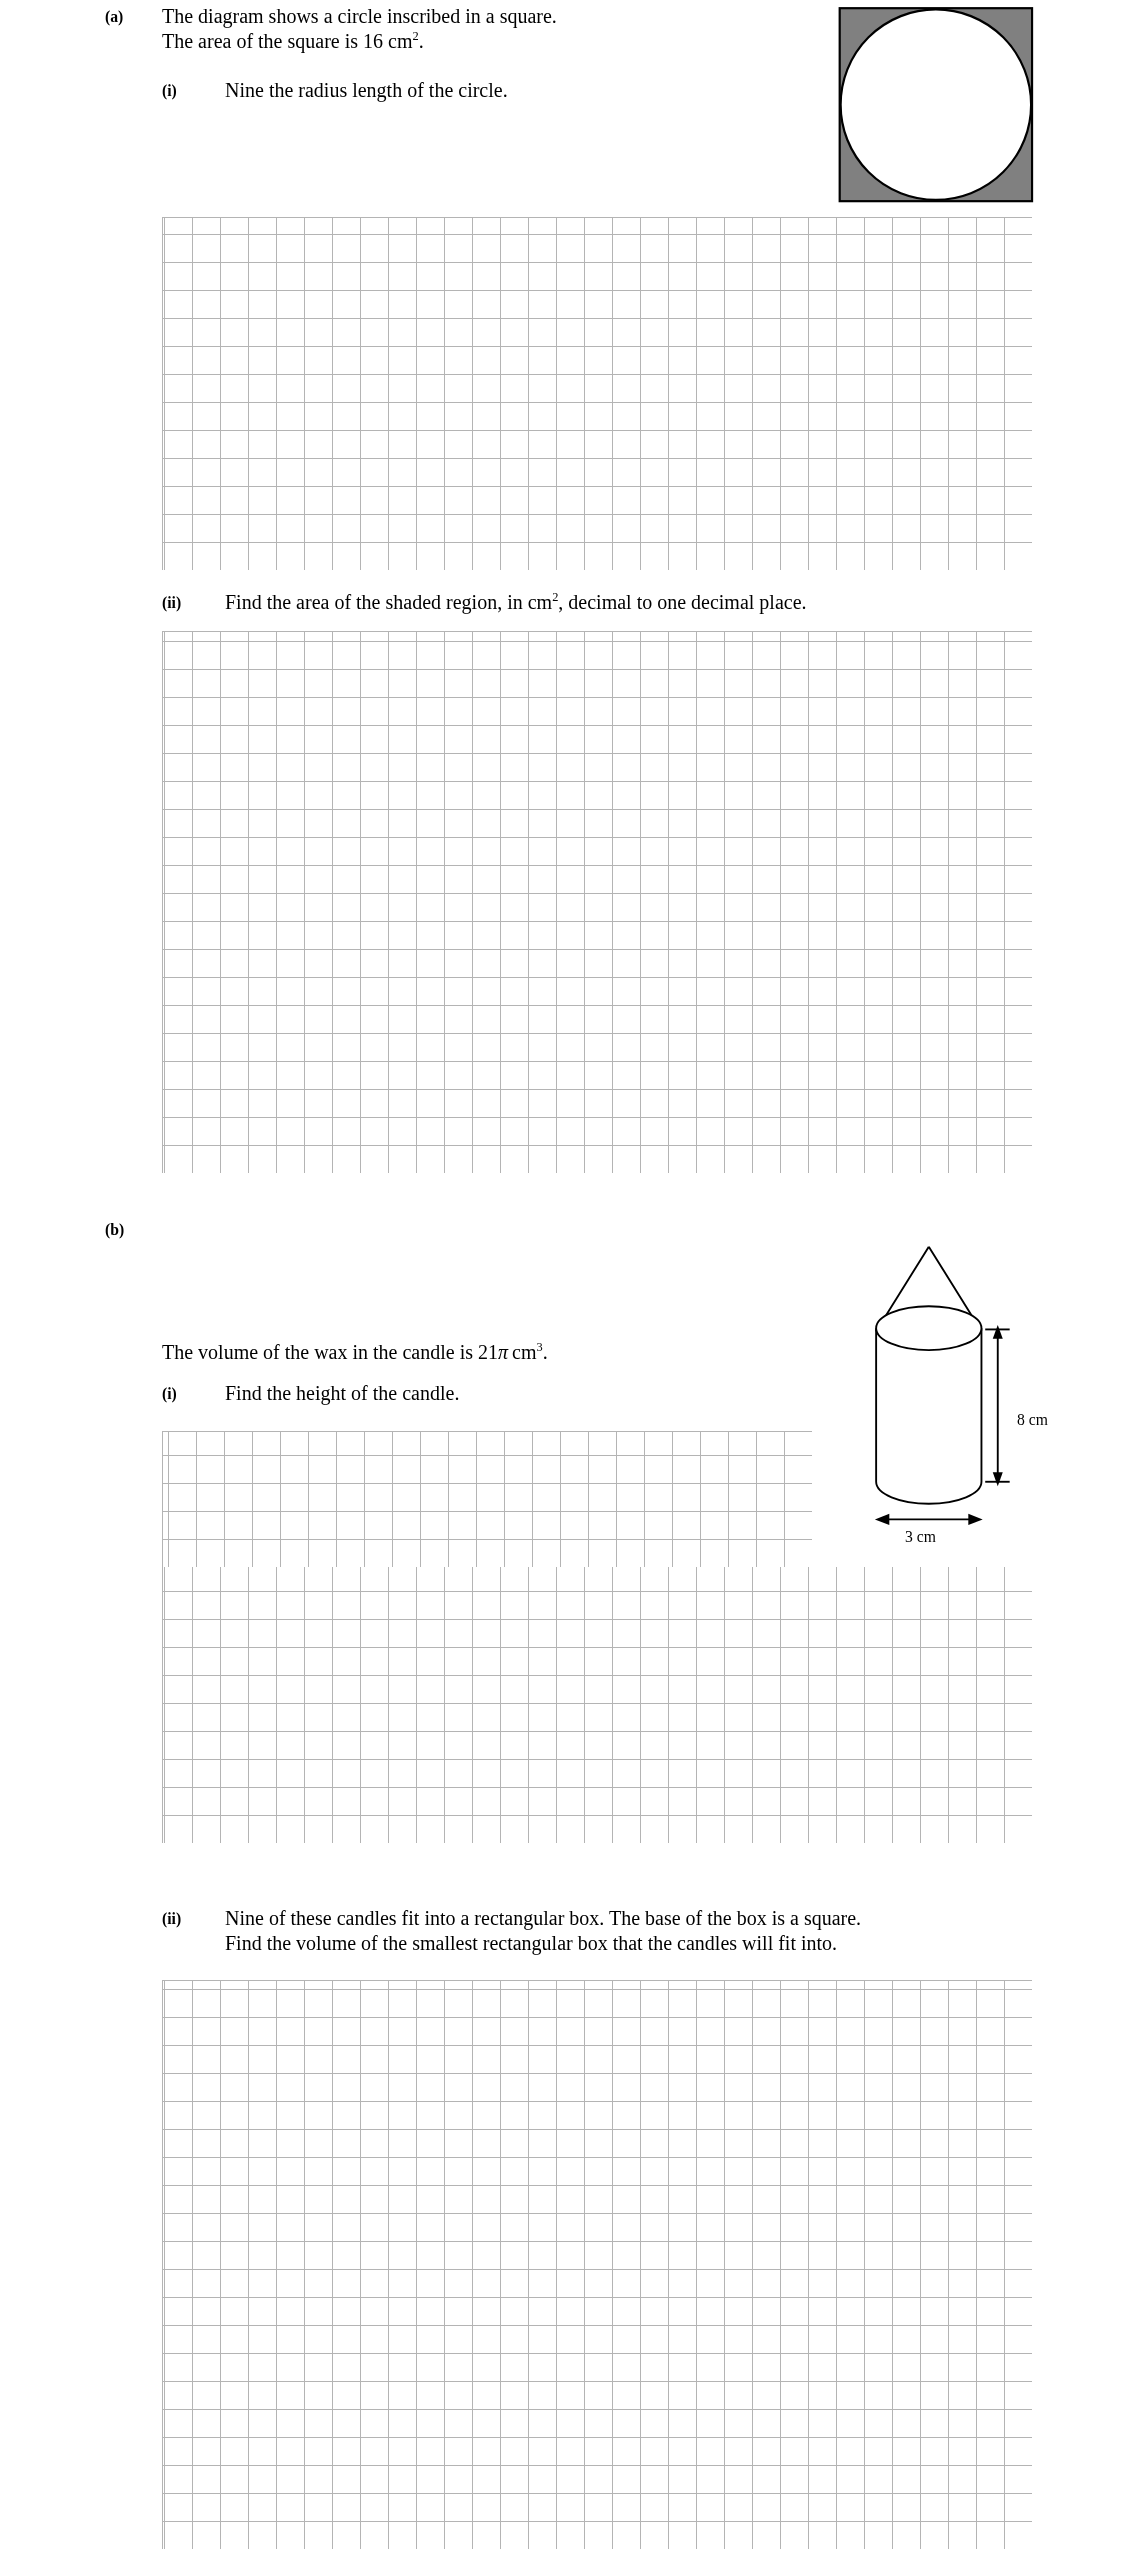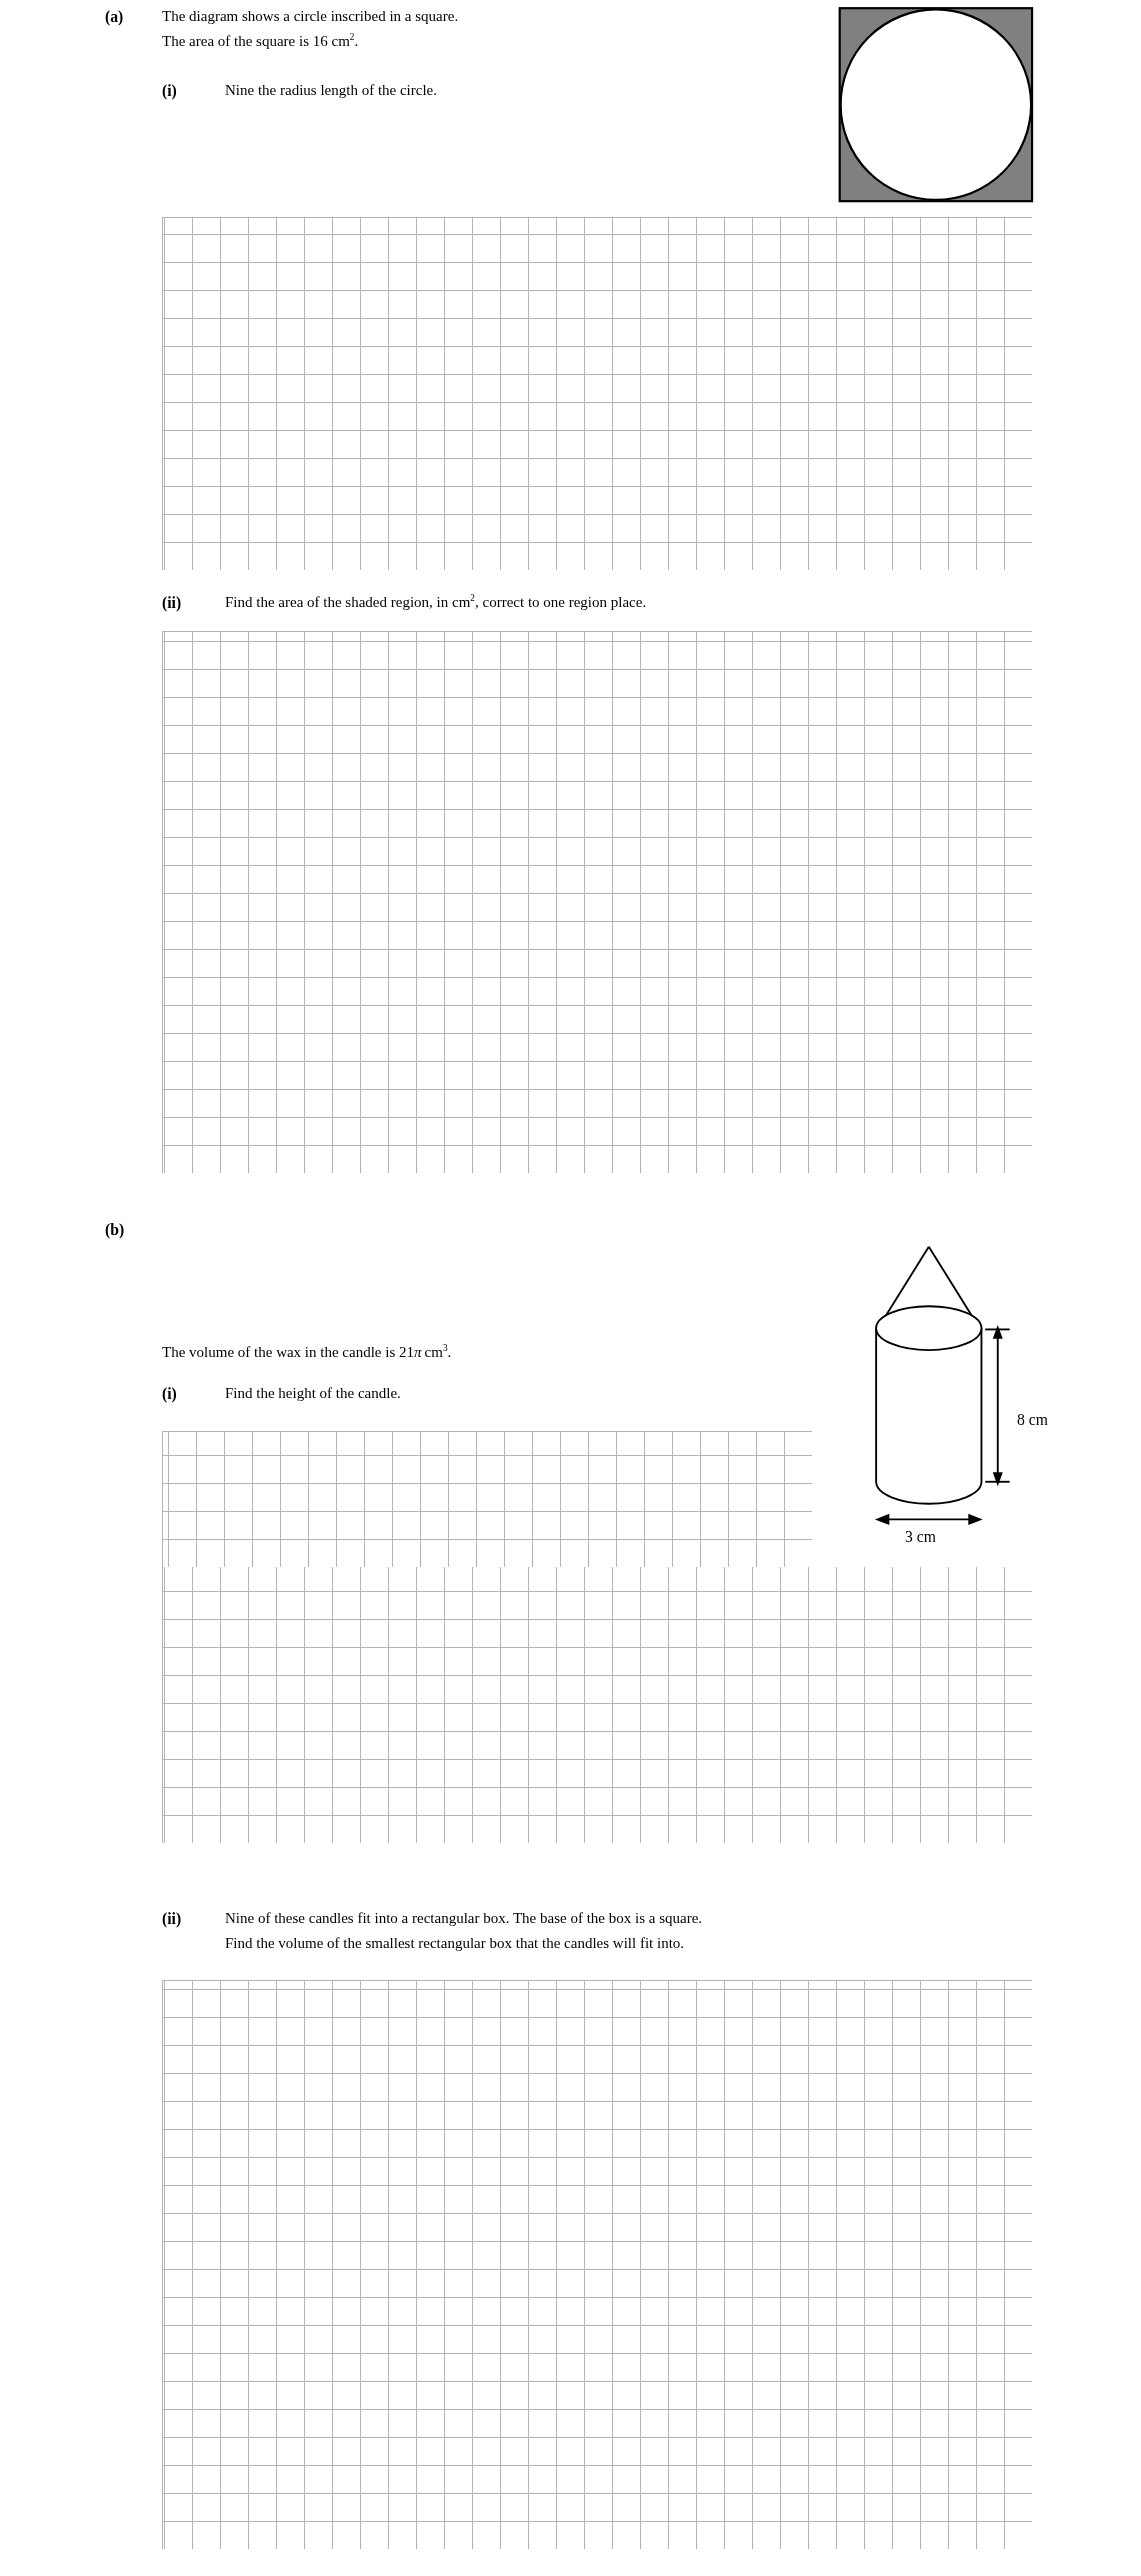--- a/index.html
+++ b/index.html
@@ -26,21 +26,21 @@
   
   .qlabel {
     position: absolute;
     font-weight: bold;
     font-size: 15.7px;
     line-height: 25px;
     white-space: nowrap;
   }
   .qtext {
     position: absolute;
-    font-size: 15px;
+    font-size: 20px;
     line-height: 25px;
     white-space: nowrap;
   }
   .qtext .ln { display: block; }
   sup.exp {
     font-size: 0.62em;
     vertical-align: super;
     line-height: 0;
   }
   .mi { font-style: italic; }
@@ -93,21 +93,21 @@
     </svg>
   </div>
 
   <div class="qlabel" style="left:162px; top:78px;">(i)</div>
   <div class="qtext" style="left:225px; top:78px;">Nine the radius length of the circle.</div>
 
   <div class="grid" style="left:162px; top:217px; width:870px; height:353px;
               background-size:28px 28px;"></div>
 
   <div class="qlabel" style="left:162px; top:590px;">(ii)</div>
-  <div class="qtext" style="left:225px; top:590px;"><span>Find the area of the shaded region, in cm</span><sup class="exp">2</sup><span>, correct to one region place.</span></div>
+  <div class="qtext" style="left:225px; top:590px;"><span>Find the area of the shaded region, in cm</span><sup class="exp">2</sup><span>, decimal to one decimal place.</span></div>
 
   <div class="grid" style="left:162px; top:631px; width:870px; height:542px;
               background-size:28px 28px;"></div>
 
   <div class="qlabel" style="left:105px; top:1217px;">(b)</div>
 
 
 
   <div class="qtext" style="left:162px; top:1340px;"><span>The volume of the wax in the candle is </span><span>21</span><span class="mi">π</span><span> </span><span>cm</span><sup class="exp">3</sup><span>.</span></div>
 

